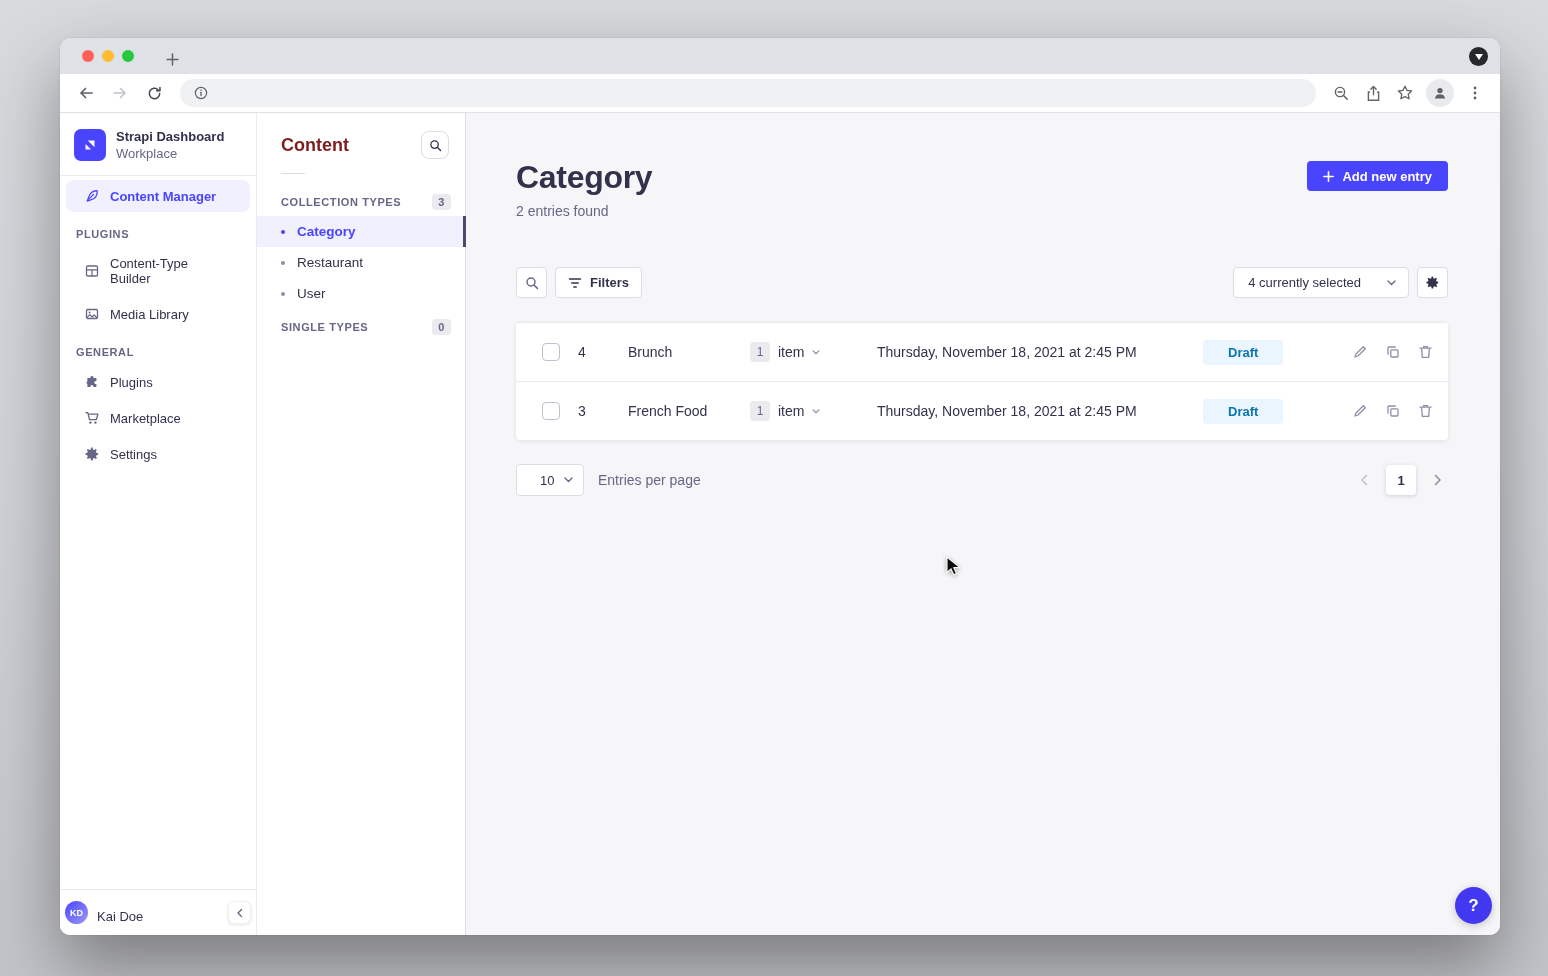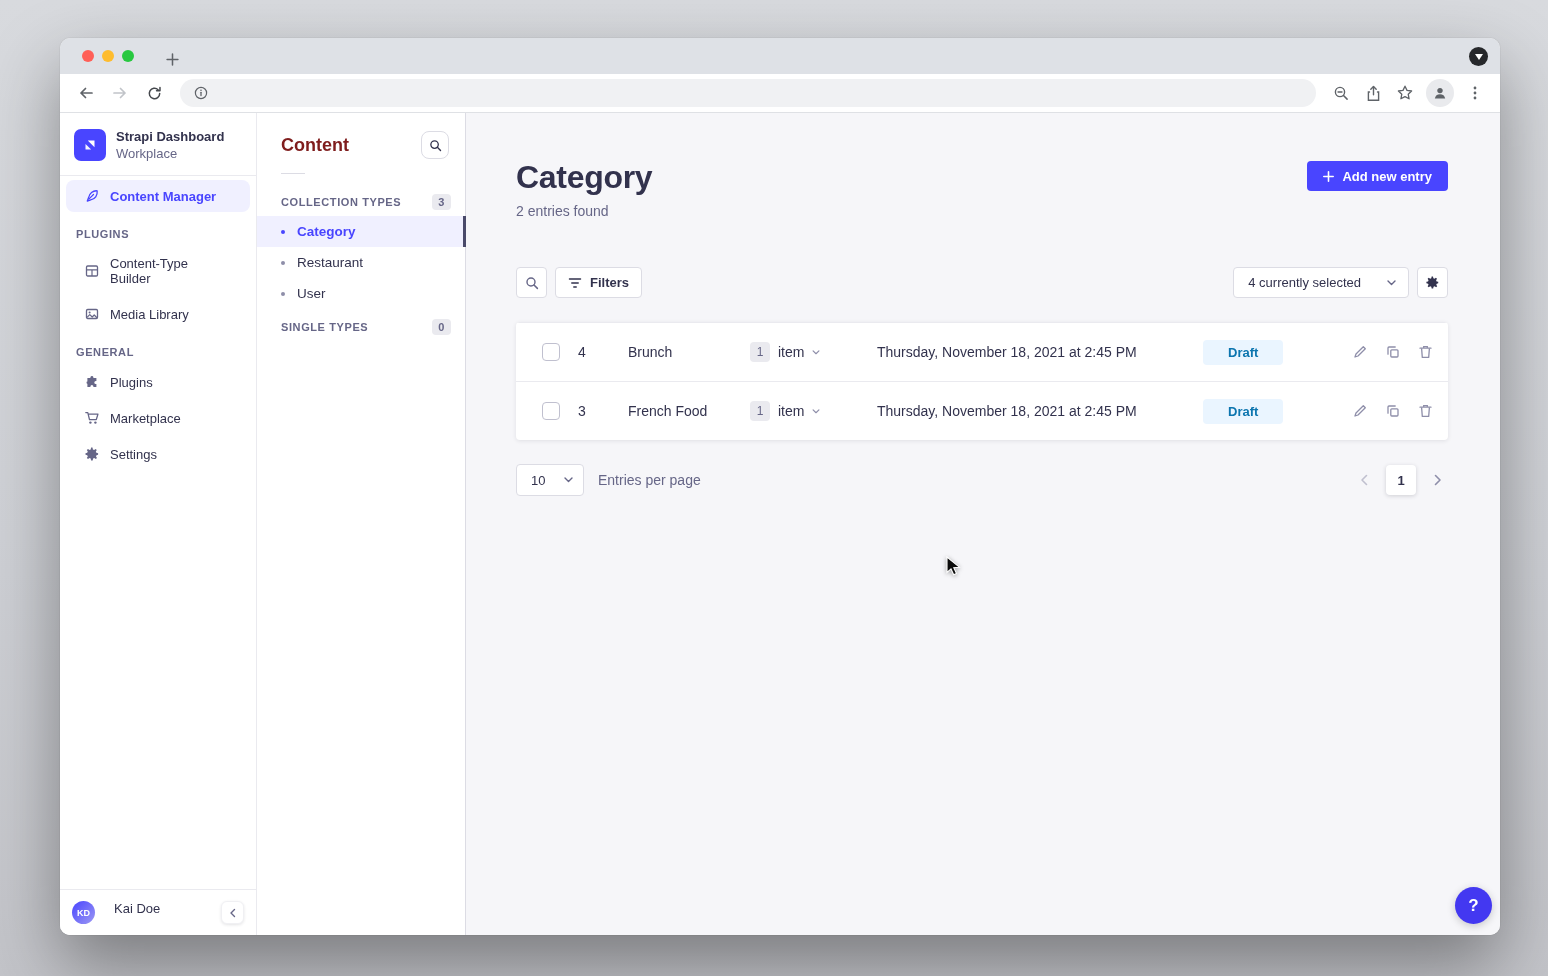--- a/index.html
+++ b/index.html
@@ -39,21 +39,21 @@
   .brand{ display:flex; gap:10px; padding:16px 14px 14px; align-items:center;}
   .brand-logo{ width:32px; height:32px; border-radius:7px; background:#4945ff; display:flex; align-items:center; justify-content:center; flex:none;}
   .brand-name{ font-size:13px; font-weight:700; color:#32324d; line-height:1.25;}
   .brand-ws{ font-size:13px; color:#666687;}
   .sb-divider{ height:1px; background:#eaeaef; }
   .nav-item{ display:flex; align-items:center; gap:10px; margin:4px 6px 0; padding:8px 18px; border-radius:8px; font-size:13px; color:#32324d;}
   .nav-item .ic{ color:#666687; }
   .nav-item.active{ background:#f0f0ff; color:#4945ff; font-weight:700;}
   .nav-item.active .ic{ color:#4945ff;}
   .section-label{ padding:16px 16px 4px; font-size:11px; font-weight:700; letter-spacing:.6px; color:#666687;}
-  .sb-footer{ margin-top:auto; border-top:1px solid #eaeaef; padding:11px 12px; display:flex; align-items:flex-start; gap:19px;}
+  .sb-footer{ margin-top:auto; border-top:1px solid #eaeaef; padding:11px 5px; display:flex; align-items:flex-end; gap:9px;}
   .kd{ width:23px; height:23px; border-radius:50%; background:linear-gradient(135deg,#4945ff,#9d99f3); color:#fff; font-size:9px; font-weight:700; display:flex; align-items:center; justify-content:center; flex:none;}
   .kd-name{ font-size:13px; color:#32324d;}
   .collapse{ margin-left:auto; width:23px; height:23px; background:#fff; border:1px solid #f0f0f3; border-radius:6px; box-shadow:0 1px 3px rgba(33,33,52,.12); display:flex; align-items:center; justify-content:center; color:#666687;}
   
   .subnav{ width:209px; background:#fff; border-right:1px solid #dcdce4; flex:none; position:relative;}
   .subnav-head{ display:flex; align-items:center; justify-content:space-between; padding:18px 16px 0 24px;}
   .subnav-title{ font-size:18px; font-weight:700; color:#7f1d1d;}
   .search-sq{ width:28px; height:28px; border:1px solid #dcdce4; border-radius:8px; background:#fff; display:flex; align-items:center; justify-content:center; color:#32324d;}
   .subnav-divider{ width:24px; height:1px; background:#dcdce4; margin:14px 0 10px 24px;}
   .subnav-section{ display:flex; align-items:center; justify-content:space-between; padding:10px 14px 6px 24px; font-size:11px; font-weight:700; letter-spacing:.6px; color:#666687;}
@@ -84,21 +84,21 @@
   .cell{ font-size:14px; color:#32324d; display:flex; align-items:center;}
   .cell.id{ color:#32324d;}
   .rel{ gap:8px;}
   .rel-count{ min-width:20px; height:20px; padding:0 5px; background:#eaeaef; color:#666687; border-radius:4px; font-size:12px; display:flex; align-items:center; justify-content:center;}
   .state-badge{ display:inline-flex; align-items:center; background:#eaf5ff; color:#0c75af; font-size:13px; font-weight:600; border-radius:4px; padding:5px 25px;}
   .row-actions{ display:flex; align-items:center; gap:19px; justify-content:flex-end; color:#8e8ea9;}
   .act{ display:flex; align-items:center; justify-content:center;}
   
   .table-foot{ display:flex; justify-content:space-between; align-items:center; margin:24px 52px 0 50px;}
   .foot-left{ display:flex; align-items:center; gap:14px;}
-  .pagesize{ background:#fff; border:1px solid #dcdce4; border-radius:4px; height:32px; width:68px; display:flex; align-items:center; justify-content:space-between; padding:0 10px 0 14px; font-size:13px; color:#32324d;}
+  .pagesize{ background:#fff; border:1px solid #dcdce4; border-radius:4px; height:32px; width:68px; display:flex; align-items:center; justify-content:space-between; padding:0 10px 0 23px; font-size:13px; color:#32324d;}
   .foot-label{ font-size:14px; color:#666687;}
   .pager{ display:flex; align-items:center; gap:12px;}
   .pager-arrow{ display:flex; align-items:center; justify-content:center; width:20px; height:20px;}
   .pager-arrow.prev{ color:#c0c0cf;} .pager-arrow.next{ color:#8e8ea9;}
   .page-num{ width:30px; height:30px; background:#fff; border-radius:4px; box-shadow:0 1px 4px rgba(33,33,52,.18); display:flex; align-items:center; justify-content:center; font-size:13px; font-weight:700; color:#32324d;}
   .help-fab{ position:absolute; right:8px; bottom:11px; width:37px; height:37px; border-radius:50%; background:#4338f1; color:#fff; font-size:17px; font-weight:700; display:flex; align-items:center; justify-content:center; box-shadow:0 2px 8px rgba(0,0,0,.2);}
   .cursor{ position:absolute; left:946px; top:556px; z-index:50; filter:drop-shadow(0 1px 2px rgba(0,0,0,.35));}
   .ic{ display:inline-flex; flex:none;}
   .ic svg{ display:block;}
 </style>

